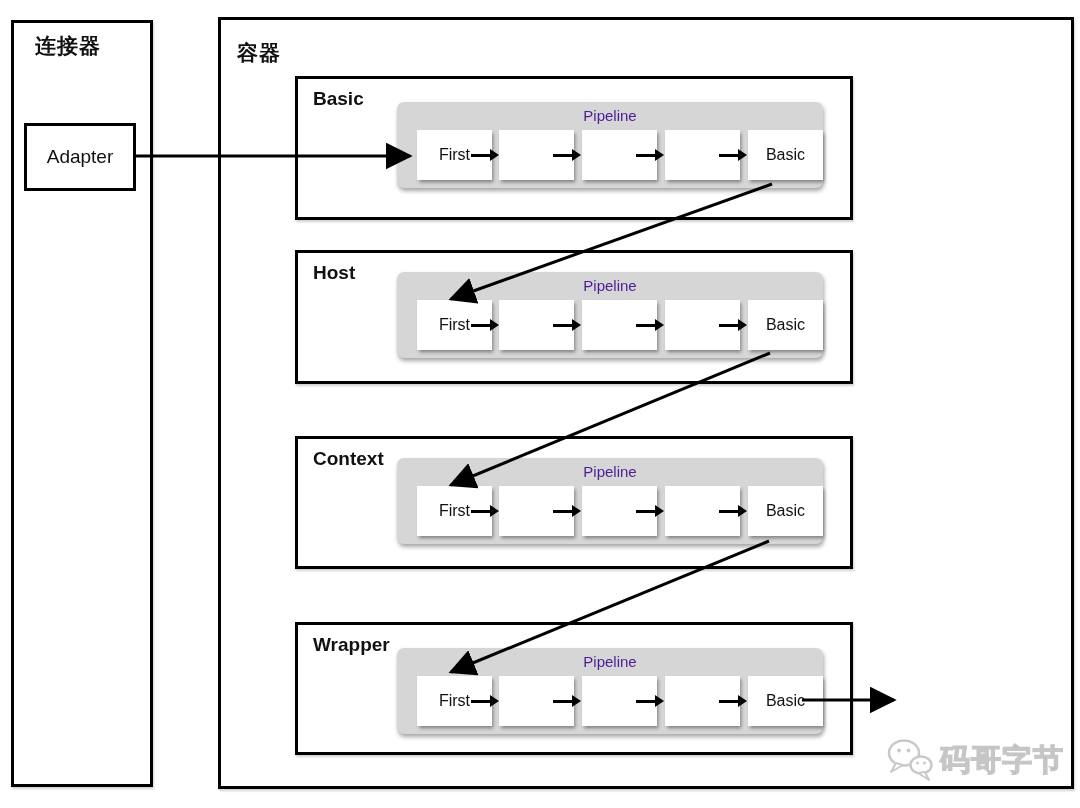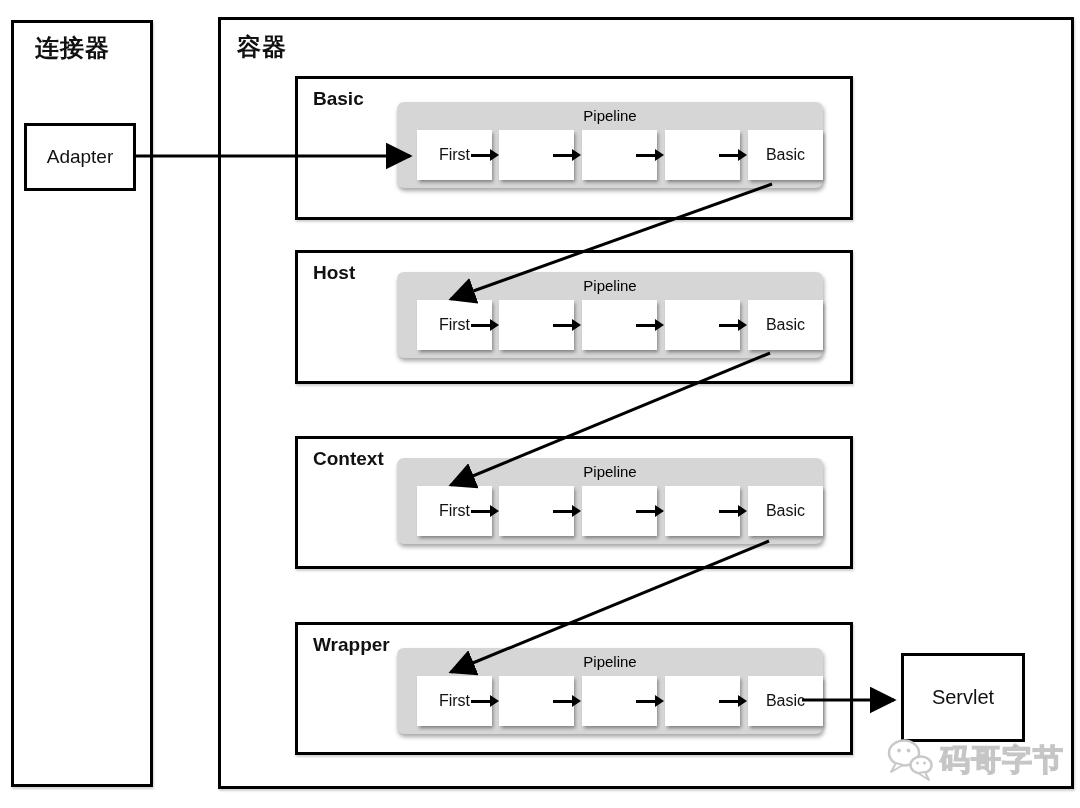--- a/index.html
+++ b/index.html
@@ -7,39 +7,39 @@
     position:relative;width:1080px;height:808px;background:#ffffff;
     font-family:"Liberation Sans","DejaVu Sans",sans-serif;color:#111;overflow:hidden;
   }
   .frame{
     position:absolute;border:3px solid #000;background:#fff;box-sizing:border-box;
     box-shadow:1px 2px 2px rgba(0,0,0,0.18);
   }
   
   #connector-box{left:11px;top:20px;width:142px;height:767px;}
   #container-box{left:218px;top:17px;width:856px;height:772px;}
-  .big-label{position:absolute;font-weight:700;font-size:24px;letter-spacing:1px;}
+  .big-label{position:absolute;font-weight:700;font-size:21px;letter-spacing:1px;}
   #connector-box .big-label{left:21px;top:9px;}
-  #container-box .big-label{left:16px;top:11px;text-align:right;}
+  #container-box .big-label{left:16px;top:19px;text-align:right;}
   
   #adapter-box{left:22px;top:121px;width:112px;height:68px;display:flex;align-items:center;justify-content:center;font-size:19px;box-shadow:none;}
   
   .section{position:absolute;left:295px;width:558px;border:3px solid #000;background:#fff;box-sizing:border-box;box-shadow:1px 2px 2px rgba(0,0,0,0.18);}
   #sec-engine{top:76px;height:144px;}
   #sec-host{top:250px;height:134px;}
   #sec-context{top:436px;height:133px;}
   #sec-wrapper{top:622px;height:133px;padding-left:40px;}
   .section-label{position:absolute;left:15px;top:9px;font-weight:700;font-size:19px;}
   
   .pipeline{position:absolute;left:99px;width:426px;height:86px;background:#d6d6d6;border-radius:7px;box-shadow:1px 3px 4px rgba(0,0,0,0.35);}
   #sec-engine .pipeline{top:23px;}
   #sec-host .pipeline{top:19px;}
   #sec-context .pipeline{top:19px;}
   #sec-wrapper .pipeline{top:23px;}
-  .pipeline-label{position:absolute;left:0;right:0;top:5px;text-align:center;font-size:15px;color:#000000;}
+  .pipeline-label{position:absolute;left:0;right:0;top:5px;text-align:center;font-size:15px;color:#4c1d95;}
   
   .valve{
     position:absolute;top:28px;width:75px;height:50px;background:#fff;
     box-shadow:1.5px 2.5px 3.5px rgba(0,0,0,0.4);
     display:flex;align-items:center;justify-content:center;font-size:16px;color:#111;
   }
   .p1{left:20px}.p2{left:102px}.p3{left:185px}.p4{left:268px}.p5{left:351px}
   
   .harrow{position:absolute;top:47px;width:28px;height:12px;}
   .g1{left:74px}.g2{left:156px}.g3{left:239px}.g4{left:322px}
@@ -174,23 +174,20 @@
         </div>
       <div class="valve p4"></div>
       <div class="harrow g4">
           <i class="hline"></i>
           <i class="htri"></i>
         </div>
       <div class="valve p5">Basic</div>
     </div>
   </div>
 
-  <div class="frame" id="servlet-box">
-    <span>Servlet</span>
-  </div>
 
   <svg id="flow-arrows" width="1080" height="808" viewBox="0 0 1080 808">
     <defs>
       <marker id="ah" viewBox="0 0 10 10" refX="9" refY="5" markerWidth="9" markerHeight="9" orient="auto-start-reverse">
         <path d="M0,0 L10,5 L0,10 z" fill="#000"></path>
       </marker>
     </defs>
     <path d="M134,156 H410" stroke="#000" stroke-width="3" fill="none" marker-end="url(#ah)"></path>
     <path d="M772,184 L451,299" stroke="#000" stroke-width="3" fill="none" marker-end="url(#ah)"></path>
     <path d="M770,353 L451,485" stroke="#000" stroke-width="3" fill="none" marker-end="url(#ah)"></path>

